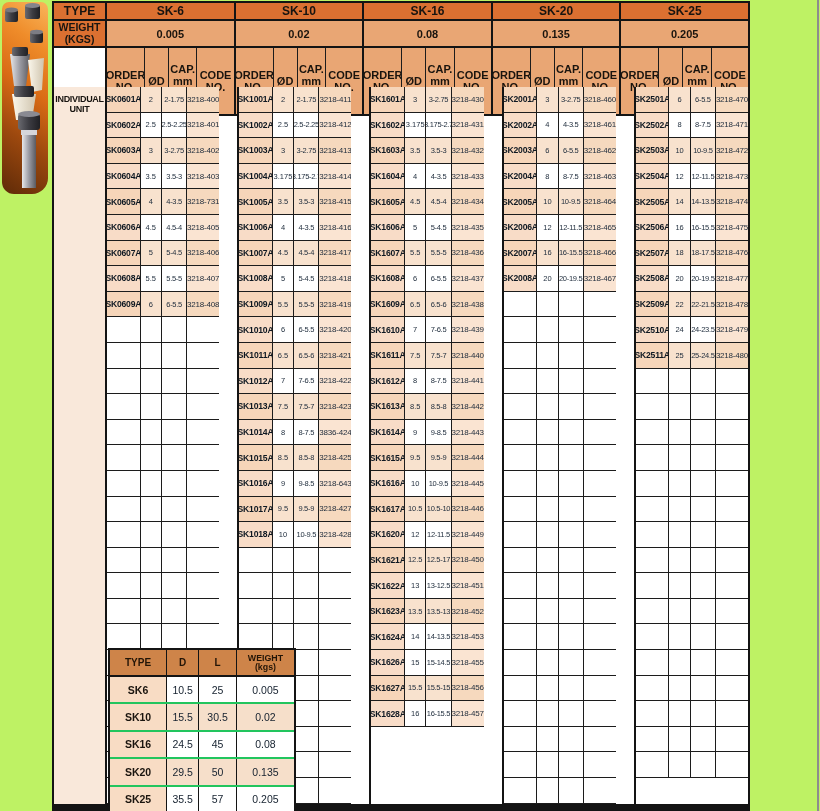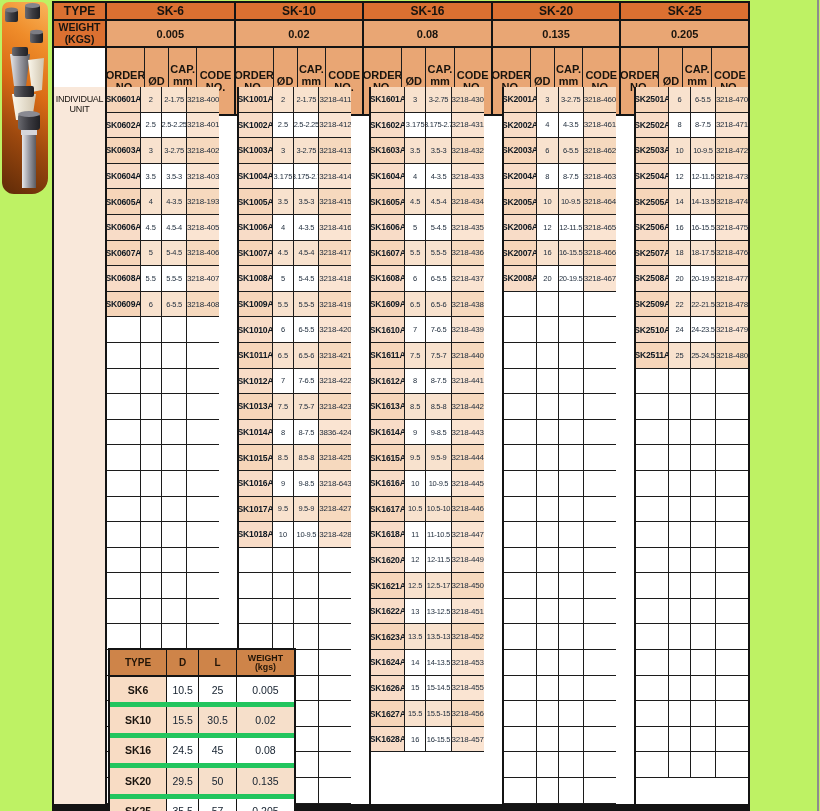--- a/index.html
+++ b/index.html
@@ -29,21 +29,21 @@
   .gborder{border-left:2px solid #141414;}
   .g4{display:grid;grid-template-columns:30% 19% 22.5% 28.5%;}
   .colh{background:#e9a674;font-weight:bold;color:#1a140e;font-size:11px;line-height:1.1;
         border-right:1px solid #1c1c1c;border-bottom:2px solid #141414;padding:15px 0;
         flex-direction:column;}
   .g4 .colh:last-child{border-right:0;}
 
   .tbody{display:flex;height:717px;}
   .labelcol{width:51px;background:#f9e8da;display:flex;justify-content:center;
             box-sizing:border-box;padding-top:7px;}
-  .labelcol span{font-weight:normal;color:#181410;font-size:9px;line-height:1.15;
+  .labelcol span{font-weight:bold;color:#181410;font-size:9px;line-height:1.15;
                  text-align:center;letter-spacing:-0.3px;}
   .groups{flex:1;display:grid;grid-template-columns:repeat(5,1fr);gap:18px;}
   .gcol{display:flex;flex-direction:column;}
   .brow{height:25.6px;box-sizing:border-box;border-bottom:1px solid #1c1c1c;flex:0 0 25.6px;}
   .dcell{border-right:1px solid #1c1c1c;color:#1c2a3a;font-size:7.5px;white-space:nowrap;}
   .g4 .dcell:last-child{border-right:0;}
   .dcell.order{font-weight:bold;font-size:8.6px;color:#0e1822;letter-spacing:-0.2px;}
   .dcell.cap{letter-spacing:-0.3px;}
   .dcell.code{font-size:8px;letter-spacing:-0.2px;}
   .brow.odd  .order{background:#f6d5b9;} .brow.odd  .dia,.brow.odd  .cap{background:#f8e2ce;}
@@ -54,21 +54,21 @@
   .botbar{height:7px;background:#141414;}
 
   
   .subtbl{position:absolute;left:108px;top:648px;width:188px;background:#fff;
           border:2px solid #141414;box-sizing:border-box;z-index:5;}
   .subrow{display:grid;grid-template-columns:31% 17.5% 20.5% 31%;}
   .sh{height:25px;background:#ce8449;border-bottom:2px solid #141414;}
   .sh .c{font-weight:bold;color:#231507;font-size:10px;line-height:1.0;border-right:1px solid #141414;}
   .sh .c.wh{font-size:8.8px;flex-direction:column;}
   .sh .c:last-child{border-right:0;}
-  .sr{height:25.4px;border-bottom:5px solid #22c55e;}
+  .sr{height:25.4px;border-bottom:2px solid #22c55e;}
   .sr:last-child{border-bottom:0;}
   .sr .c{font-size:10.5px;color:#14202e;border-right:1px solid #141414;}
   .sr .c:last-child{border-right:0;}
   .sr .c.stype{background:#f8dcc4;font-weight:bold;color:#1a140e;font-size:10.5px;}
   .sr.alt .c:not(.stype){background:#f6dfca;}
   .sr:not(.alt) .c:not(.stype){background:#ffffff;}
 </style>
 </head>
 <body>
 
@@ -190,21 +190,21 @@
             <div class="g4 brow even">
               <div class="c dcell order">SK0604A</div>
               <div class="c dcell dia">3.5</div>
               <div class="c dcell cap">3.5-3</div>
               <div class="c dcell code">3218-403</div>
             </div>
             <div class="g4 brow odd">
               <div class="c dcell order">SK0605A</div>
               <div class="c dcell dia">4</div>
               <div class="c dcell cap">4-3.5</div>
-              <div class="c dcell code">3218-193</div>
+              <div class="c dcell code">3218-731</div>
             </div>
             <div class="g4 brow even">
               <div class="c dcell order">SK0606A</div>
               <div class="c dcell dia">4.5</div>
               <div class="c dcell cap">4.5-4</div>
               <div class="c dcell code">3218-405</div>
             </div>
             <div class="g4 brow odd">
               <div class="c dcell order">SK0607A</div>
               <div class="c dcell dia">5</div>
@@ -603,26 +603,20 @@
               <div class="c dcell order">SK1616A</div>
               <div class="c dcell dia">10</div>
               <div class="c dcell cap">10-9.5</div>
               <div class="c dcell code">3218-445</div>
             </div>
             <div class="g4 brow odd">
               <div class="c dcell order">SK1617A</div>
               <div class="c dcell dia">10.5</div>
               <div class="c dcell cap">10.5-10</div>
               <div class="c dcell code">3218-446</div>
-            </div>
-            <div class="g4 brow even">
-              <div class="c dcell order">SK1618A</div>
-              <div class="c dcell dia">11</div>
-              <div class="c dcell cap">11-10.5</div>
-              <div class="c dcell code">3218-447</div>
             </div>
             <div class="g4 brow even">
               <div class="c dcell order">SK1620A</div>
               <div class="c dcell dia">12</div>
               <div class="c dcell cap">12-11.5</div>
               <div class="c dcell code">3218-449</div>
             </div>
             <div class="g4 brow odd">
               <div class="c dcell order">SK1621A</div>
               <div class="c dcell dia">12.5</div>

